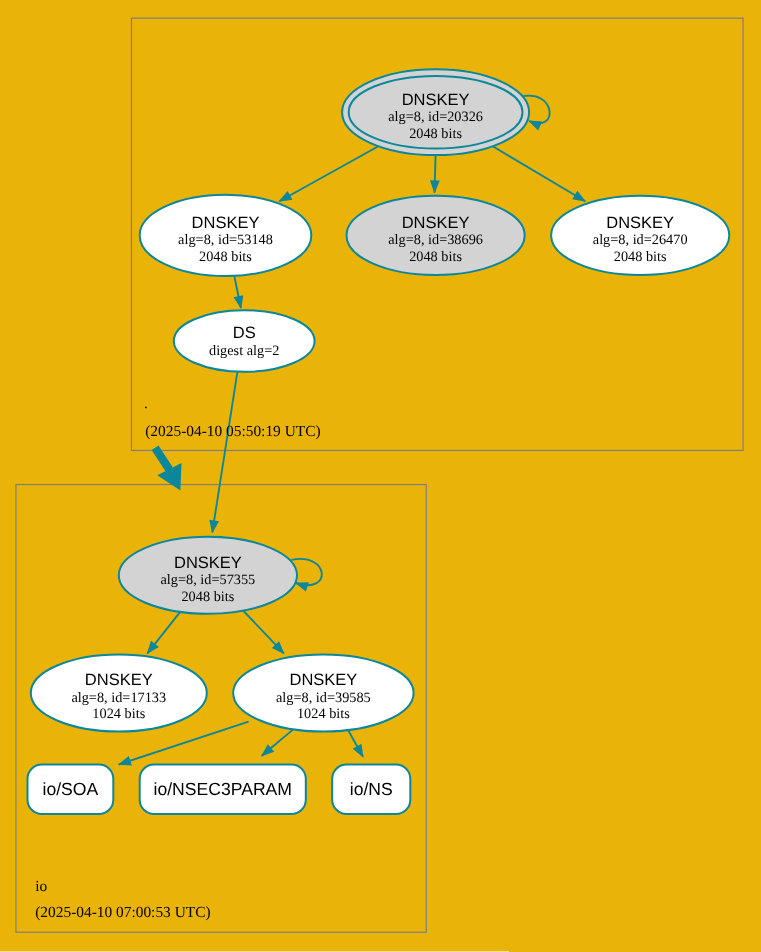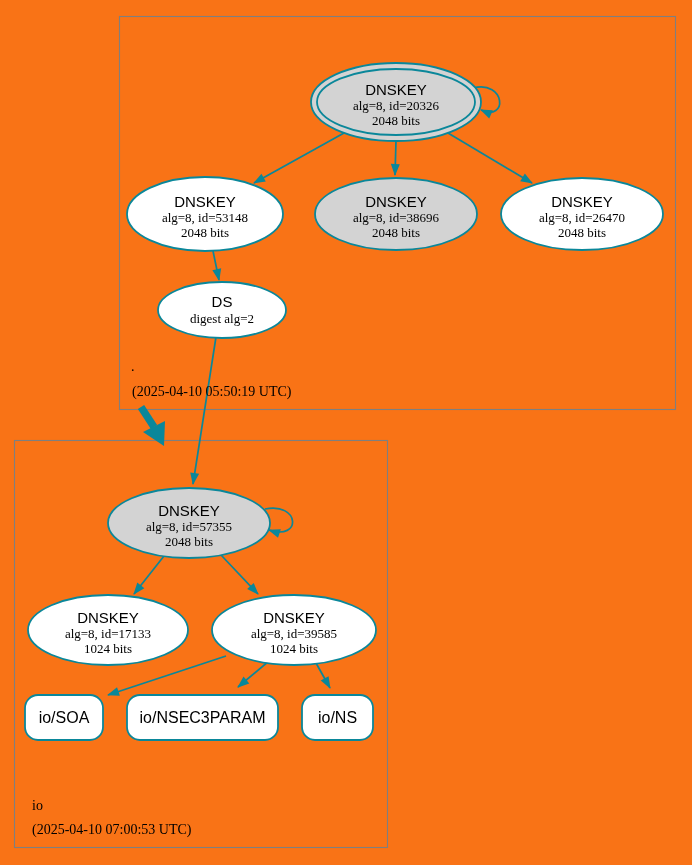--- a/index.html
+++ b/index.html
@@ -1,19 +1,19 @@
 <!DOCTYPE html>
 <html><head>
 <meta charset="utf-8">
 <style>
   html,body { margin:0; padding:0; background:#ffffff; }
   .canvas {
     position:relative;
     width:692px; height:865px;
-    background:#f97316;
+    background:#eab308;
     font-family:"Liberation Serif", serif;
   }
   svg { display:block; }
   .zone-box { fill:none; stroke:#7f7f7f; stroke-width:1.1; }
   .edge { stroke:#0a879a; stroke-width:1.7; fill:none; }
   .thick-edge { stroke:#0a879a; stroke-width:7.5; fill:none; }
   .arrowfill { fill:#0a879a; }
   .node-ellipse { stroke:#0a879a; stroke-width:1.8; }
   .fill-white { fill:#ffffff; }
   .fill-gray { fill:#d3d3d3; }

